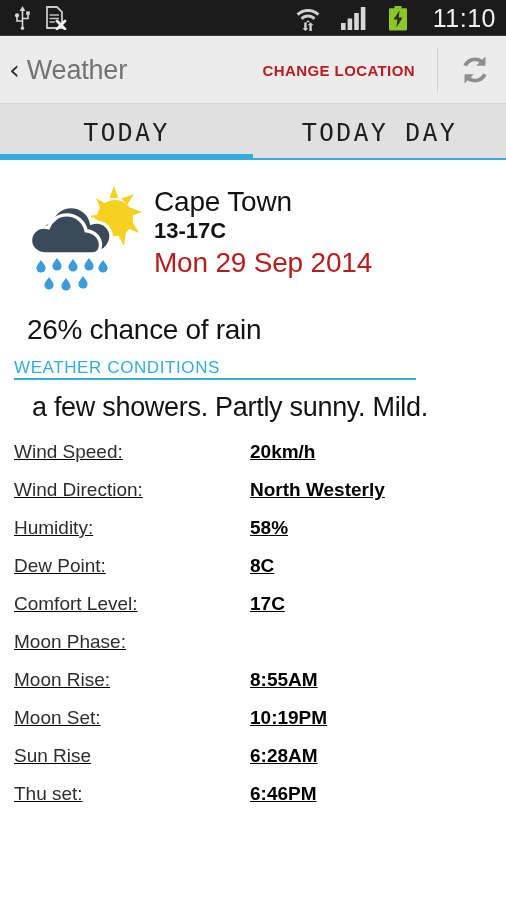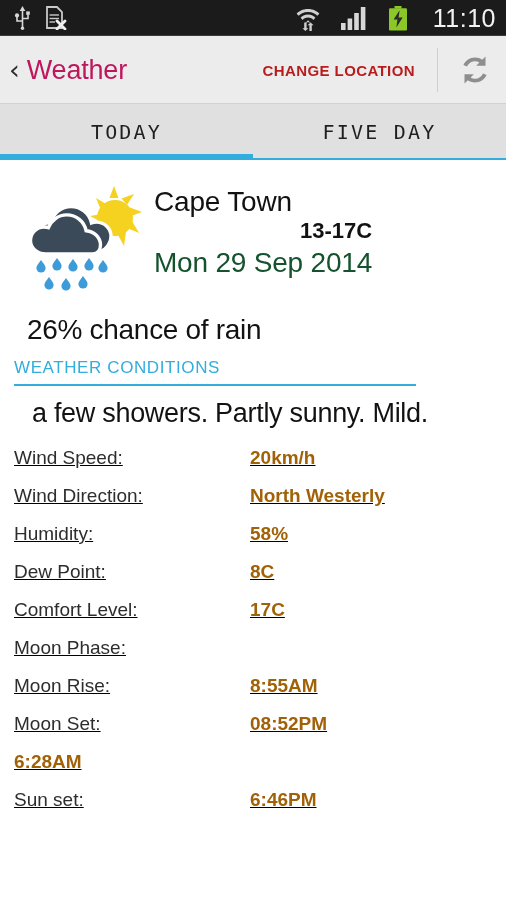--- a/index.html
+++ b/index.html
@@ -43,21 +43,21 @@
     height:1px; background:#d2d2d2;
   }
   #back-title-group {
     display:flex; align-items:center; gap:7px;
     padding-left:9px; cursor:default;
   }
   #back-chevron {
     font-size:27px; color:#2b2b2b; line-height:1;
     font-family:"DejaVu Sans", sans-serif; margin-top:-2px;
   }
-  #app-title { font-size:27px; color:#be185d; letter-spacing:-0.2px; }
+  #app-title { font-size:27px; color:#737373; letter-spacing:-0.2px; }
   #change-location-button {
     margin-left:auto;
     font-size:15px; font-weight:bold; color:#b91c1c;
     letter-spacing:0.4px;
     padding:8px 10px;
   }
   #action-divider {
     width:1px; height:44px; background:#cfcfcf;
     margin:0 6px 0 12px;
   }
@@ -69,21 +69,21 @@
   
   #tab-bar {
     height:56px; width:506px;
     background:#e0e0e0;
     display:flex;
     position:relative;
   }
   .tab {
     flex:1 1 50%;
     display:flex; align-items:center; justify-content:center;
-    font-size:20px; color:#1f1f1f;
+    font-size:25px; color:#1f1f1f;
     letter-spacing:2.2px;
     font-family:"DejaVu Sans Mono", monospace;
     position:relative;
   }
   #tab-underline-track {
     position:absolute; left:0; right:0; bottom:0;
     height:2px; background:#32ADDE;
   }
   #tab-active-indicator {
     position:absolute; left:0; bottom:0;
@@ -96,48 +96,47 @@
   #summary-row {
     display:flex; align-items:flex-start;
     padding:12px 0 0 0;
   }
   #weather-icon {
     width:120px; min-width:120px; height:120px;
     margin-left:24px; margin-top:6px;
   }
   #summary-text { margin-left:10px; padding-top:14px; }
   #location-name { font-size:28px; color:#121212; line-height:1.12; letter-spacing:-0.2px; }
-  #temperature-range { font-size:22px; font-weight:bold; color:#121212; line-height:1.3;text-align:right; }
-  #forecast-date { font-size:28px; color:#14532d; line-height:1.2; letter-spacing:-0.2px; }
+  #temperature-range { font-size:22px; font-weight:bold; color:#121212; line-height:1.3; }
+  #forecast-date { font-size:28px; color:#b91c1c; line-height:1.2; letter-spacing:-0.2px; }
 
   #rain-chance {
     font-size:28px; color:#121212;
     padding:16px 0 0 14px; letter-spacing:-0.3px;margin-left:13px;
   }
 
   .section-header {
     font-size:17px; color:#32ADDE;
     letter-spacing:0.6px;
     margin:12px 14px 0 14px;
-    padding-bottom:6px;
     border-bottom:2px solid #32ADDE;
   }
 
   #conditions-description {
     font-size:27px; color:#121212;
     padding:12px 0 0 32px; letter-spacing:-0.3px;
   }
 
   #detail-list { padding:18px 0 0 0; }
   .detail-row {
     display:flex; align-items:baseline;
     height:38px; padding-left:14px;text-decoration:underline;
   }
   .detail-label { width:236px; min-width:236px; font-size:19px; color:#2d2d2d; }
-  .detail-value { font-size:19px; font-weight:bold; color:#a16207; }
+  .detail-value { font-size:19px; font-weight:bold; color:#000000; }
 </style>
 </head>
 <body>
 
 <div id="status-bar">
   <div class="sb-left">
     <svg class="sb-icon" width="17" height="24" viewBox="0 0 17 24">
       <g fill="#d8d8d8">
         <path d="M8.5 0 L11.3 5 L5.7 5 Z"></path>
         <rect x="7.7" y="4" width="1.6" height="18"></rect>
@@ -205,21 +204,21 @@
       </g>
     </svg>
   </div>
 </div>
 
 <div id="tab-bar">
   <div class="tab">
     <span>TODAY</span>
   </div>
   <div class="tab">
-    <span>FIVE DAY</span>
+    <span>TODAY DAY</span>
   </div>
   <div id="tab-underline-track"></div>
   <div id="tab-active-indicator"></div>
 </div>
 
 <div id="content">
 
   <div id="summary-row">
     <svg id="weather-icon" viewBox="0 0 120 120">
 
@@ -286,24 +285,25 @@
     </div>
     <div class="detail-row">
       <span class="detail-label">Moon Phase:</span>
     </div>
     <div class="detail-row">
       <span class="detail-label">Moon Rise:</span>
       <span class="detail-value">8:55AM</span>
     </div>
     <div class="detail-row">
       <span class="detail-label">Moon Set:</span>
-      <span class="detail-value">08:52PM</span>
-    </div>
-    <div class="detail-row">
+      <span class="detail-value">10:19PM</span>
+    </div>
+    <div class="detail-row">
+      <span class="detail-label">Sun Rise</span>
       <span class="detail-value">6:28AM</span>
     </div>
     <div class="detail-row">
-      <span class="detail-label">Sun set:</span>
+      <span class="detail-label">Thu set:</span>
       <span class="detail-value">6:46PM</span>
     </div>
   </div>
 
 </div>
 
 </body></html>

